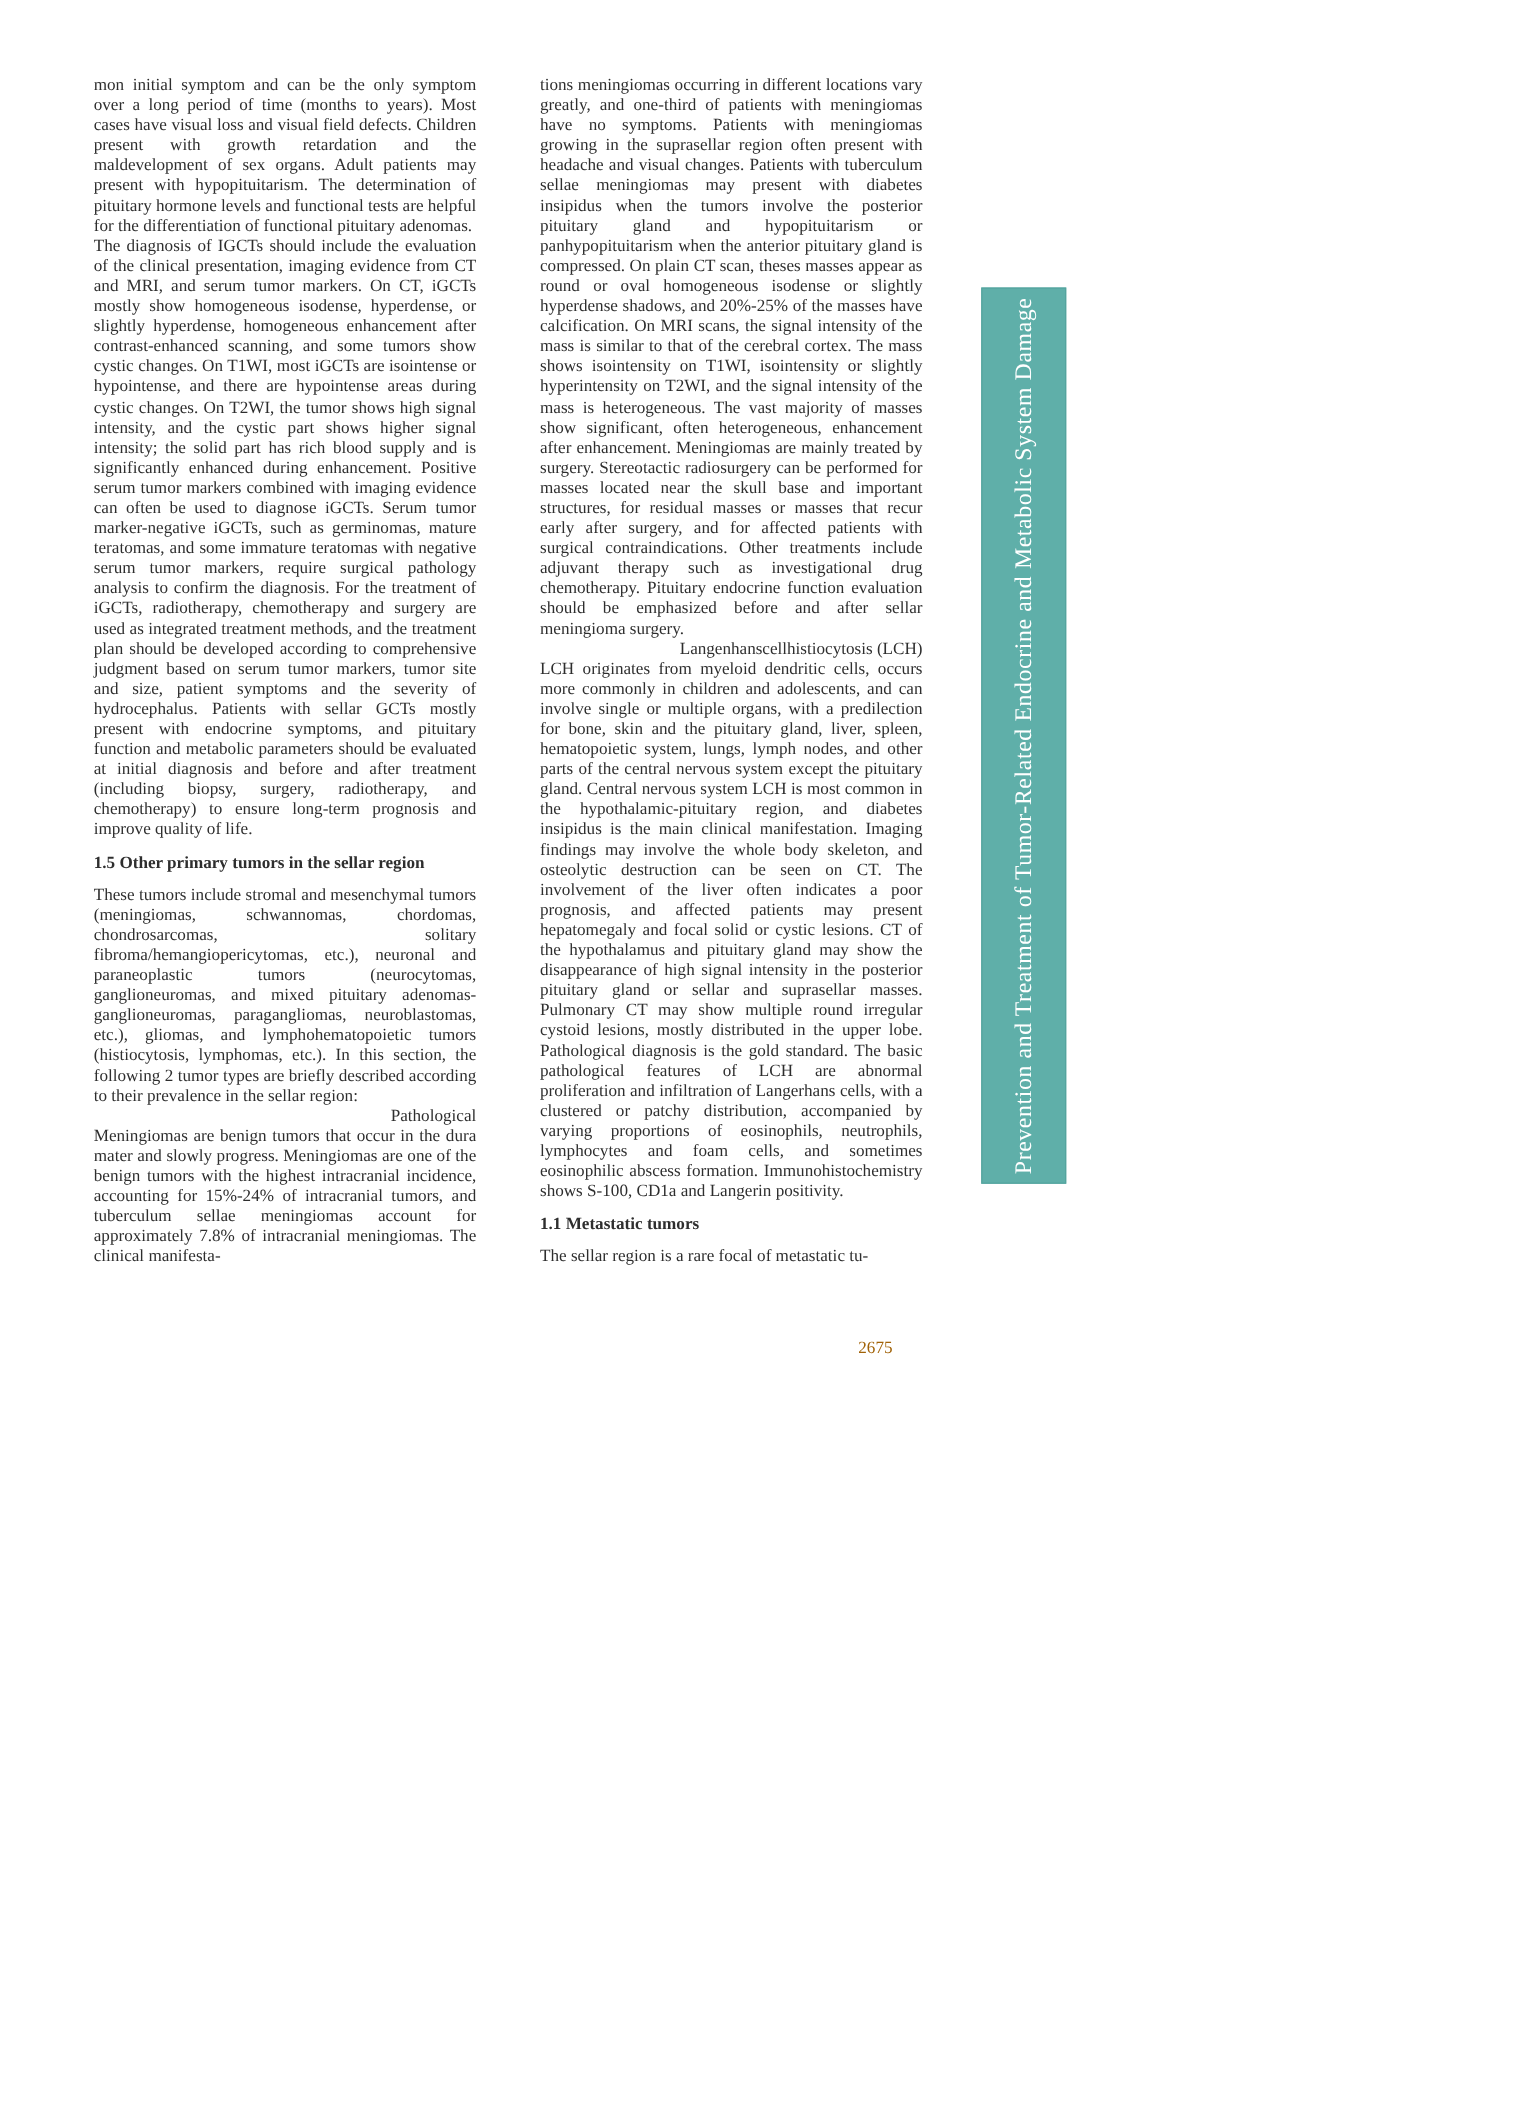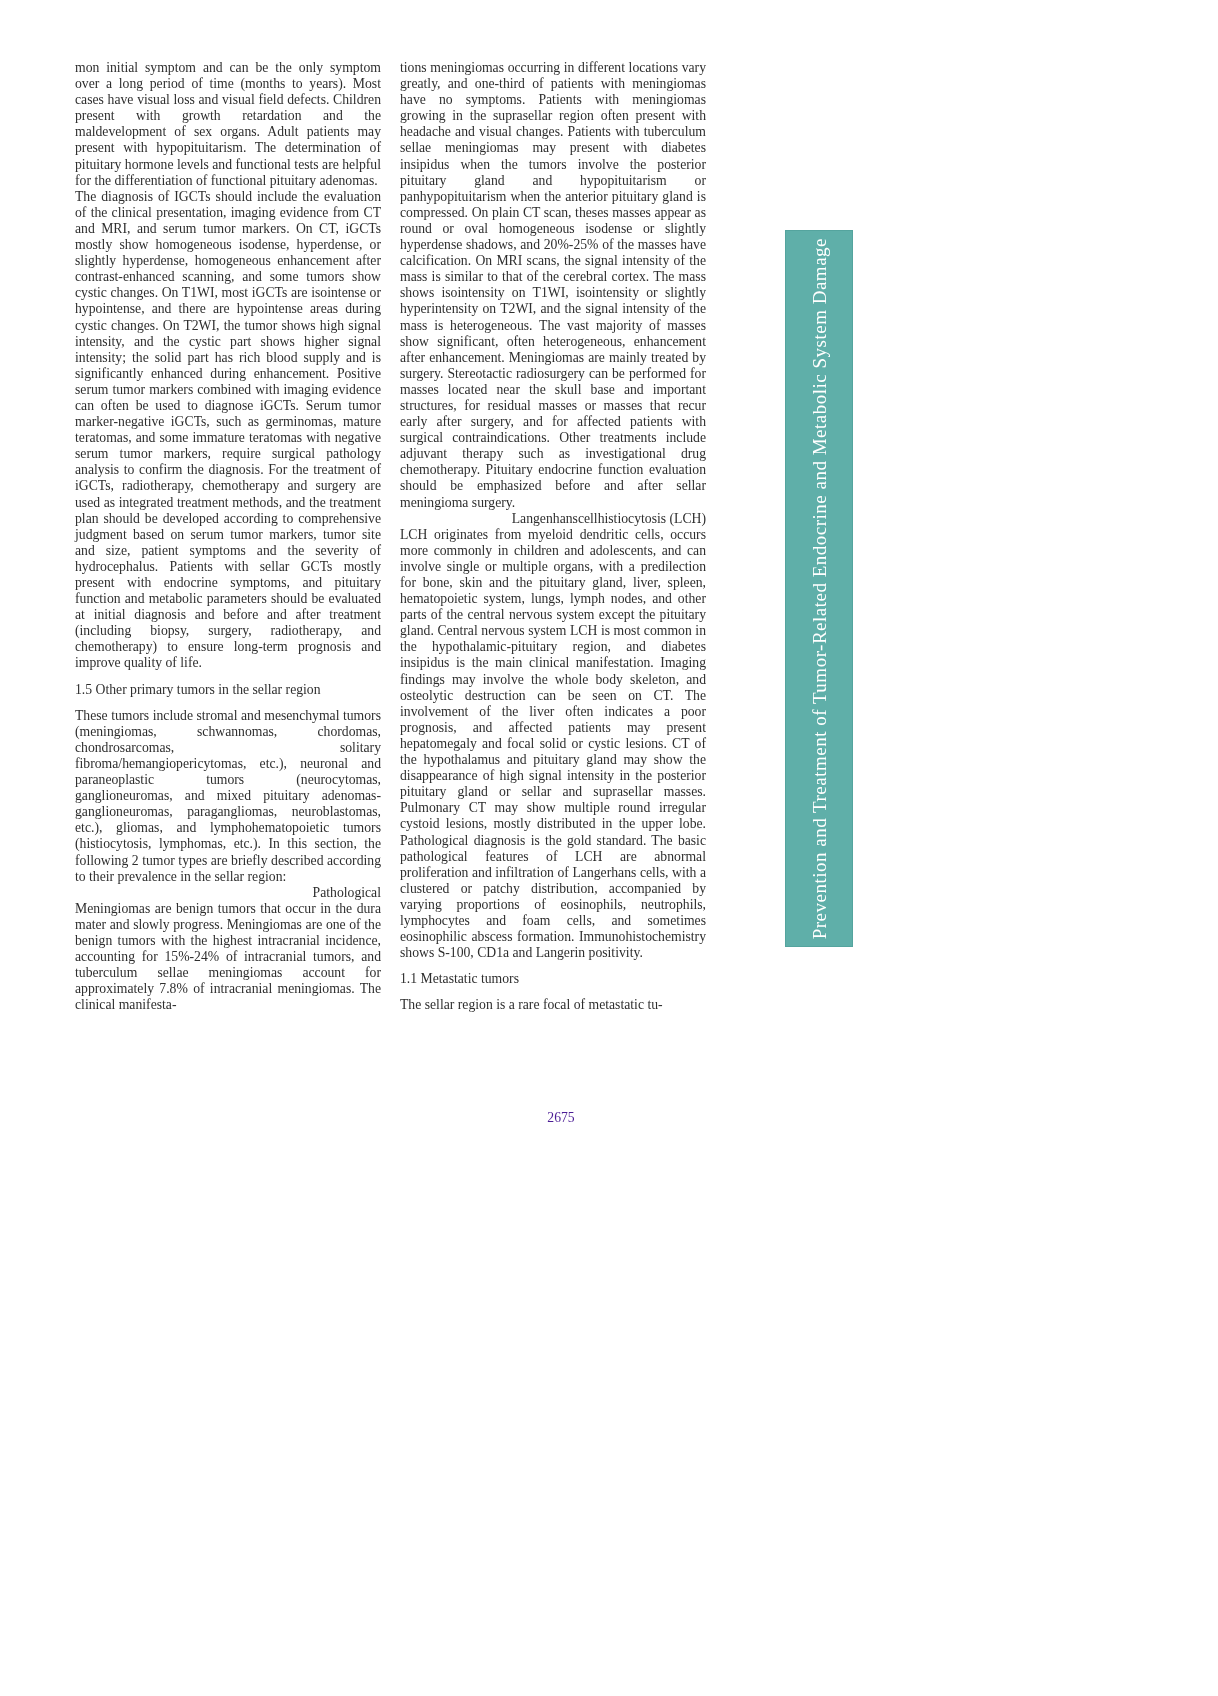--- a/index.html
+++ b/index.html
@@ -18,27 +18,27 @@
   }
   .column {
     position: absolute;
     top: 60px;
     width: 306px;
     font-size: 13.7px;
     line-height: 16.1px;
     text-align: justify;
   }
   .column.left  { left: 75px; }
-  .column.right { left: 400px; }
+  .column.right { left: 432px; }
   .column p {
     margin: 0;
   }
   .column .heading {
     font-size: 13.7px;
-    font-weight: normal;
+    font-weight: bold;
     margin: 10px 0 10px 0;
     text-align: left;
   }
   .plain-line {
     text-align: right;
   }
   .side-banner {
     position: absolute;
     left: 785px;
     top: 230px;
@@ -57,25 +57,25 @@
     color: #ffffff;
     font-size: 19px;
     line-height: 1;
     white-space: nowrap;
     letter-spacing: 0.5px;
     font-family: "Liberation Serif", "DejaVu Serif", serif;
   }
   .page-number {
     position: absolute;
     left: 408px;
-    top: 1110px;
+    top: 1070px;
     width: 306px;
-    text-align: center;
+    text-align: right;
     font-size: 13.7px;
-    color: #4c1d95;
+    color: #a16207;
   }
 </style>
 </head>
 <body>
 
 <div class="page">
 
   <div class="column left">
     <p class="body">mon initial symptom and can be the only symptom over a long period of time (months to years). Most cases have visual loss and visual field defects. Children present with growth retardation and the maldevelopment of sex organs. Adult patients may present with hypopituitarism. The determination of pituitary hormone levels and functional tests are helpful for the differentiation of functional pituitary adenomas.</p>
     <p class="body">The diagnosis of IGCTs should include the evaluation of the clinical presentation, imaging evidence from CT and MRI, and serum tumor markers. On CT, iGCTs mostly show homogeneous isodense, hyperdense, or slightly hyperdense, homogeneous enhancement after contrast-enhanced scanning, and some tumors show cystic changes. On T1WI, most iGCTs are isointense or hypointense, and there are hypointense areas during cystic changes. On T2WI, the tumor shows high signal intensity, and the cystic part shows higher signal intensity; the solid part has rich blood supply and is significantly enhanced during enhancement. Positive serum tumor markers combined with imaging evidence can often be used to diagnose iGCTs. Serum tumor marker-negative iGCTs, such as germinomas, mature teratomas, and some immature teratomas with negative serum tumor markers, require surgical pathology analysis to confirm the diagnosis. For the treatment of iGCTs, radiotherapy, chemotherapy and surgery are used as integrated treatment methods, and the treatment plan should be developed according to comprehensive judgment based on serum tumor markers, tumor site and size, patient symptoms and the severity of hydrocephalus. Patients with sellar GCTs mostly present with endocrine symptoms, and pituitary function and metabolic parameters should be evaluated at initial diagnosis and before and after treatment (including biopsy, surgery, radiotherapy, and chemotherapy) to ensure long-term prognosis and improve quality of life.</p>

